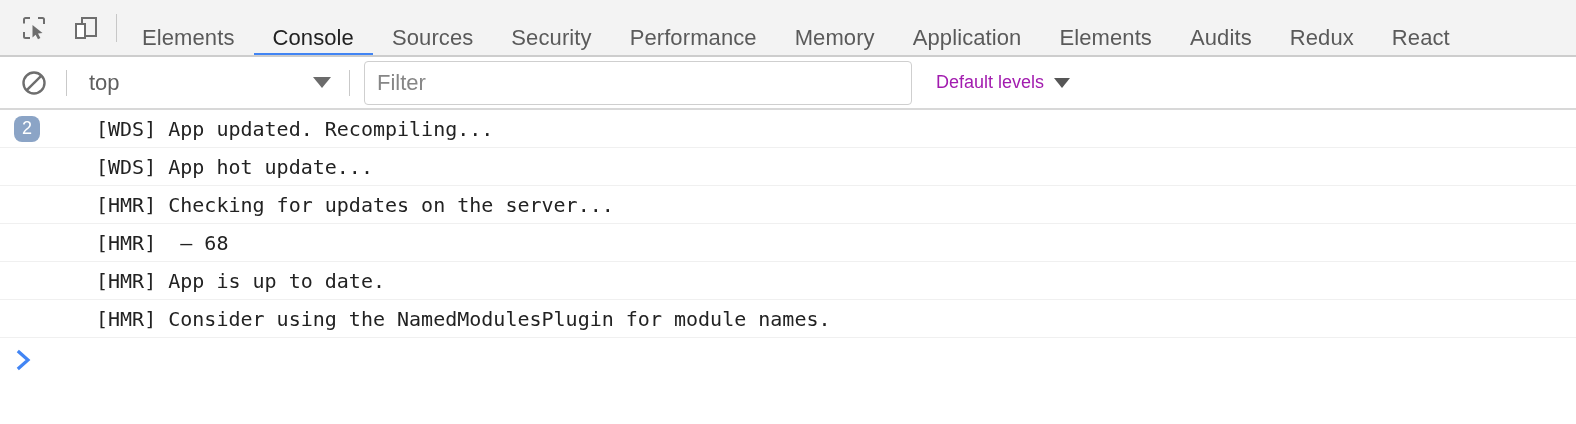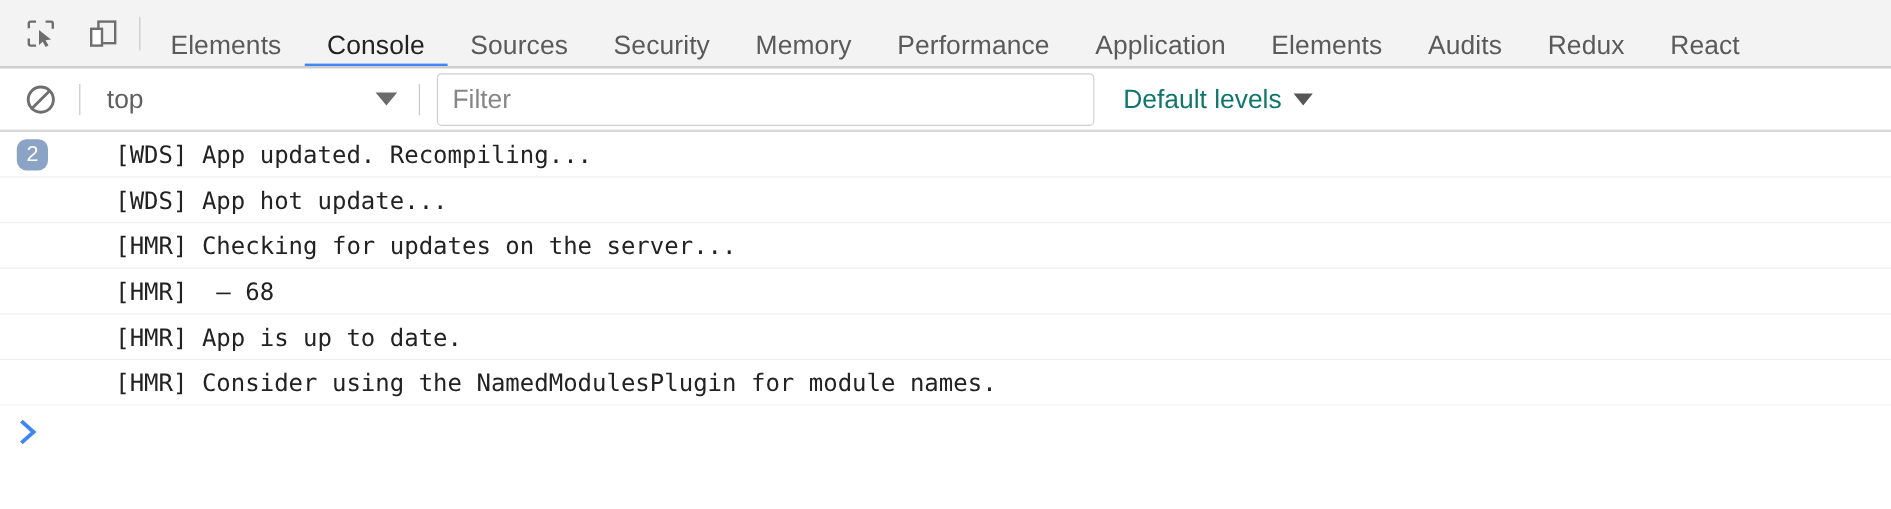--- a/index.html
+++ b/index.html
@@ -175,22 +175,22 @@
     display: flex;
     align-items: center;
     gap: 10px;
     margin-left: 18px;
     cursor: pointer;
     height: 38px;
     padding: 0 6px;
   }
 
   .levels-select .label {
-    font-size: 22px;
-    color: #0f766e;
+    font-size: 18px;
+    color: #a21caf;
     text-align: right;
   }
 
   .caret-sm {
     width: 0;
     height: 0;
     border-left: 8px solid transparent;
     border-right: 8px solid transparent;
     border-top: 10px solid #565656;
   }
@@ -305,24 +305,24 @@
       <div class="tab active">
           <span>Console</span>
         </div>
       <div class="tab">
           <span>Sources</span>
         </div>
       <div class="tab">
           <span>Security</span>
         </div>
       <div class="tab">
+          <span>Performance</span>
+        </div>
+      <div class="tab">
           <span>Memory</span>
-        </div>
-      <div class="tab">
-          <span>Performance</span>
         </div>
       <div class="tab">
           <span>Application</span>
         </div>
       <div class="tab">
           <span>Elements</span>
         </div>
       <div class="tab">
           <span>Audits</span>
         </div>

